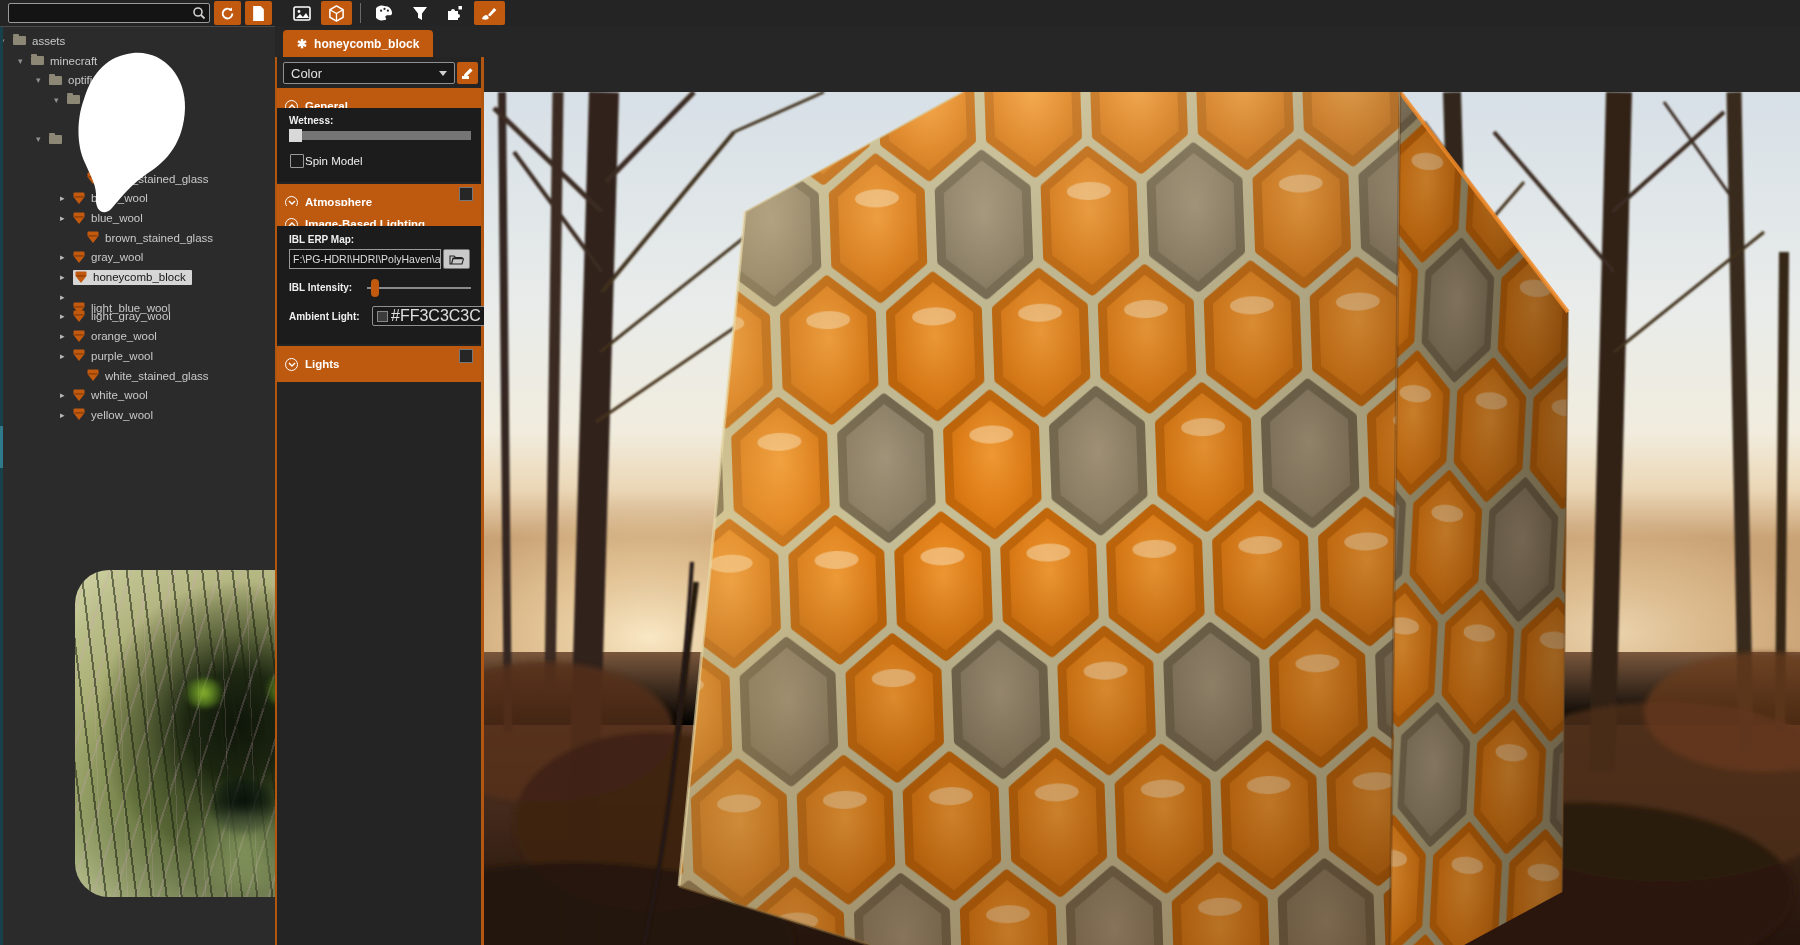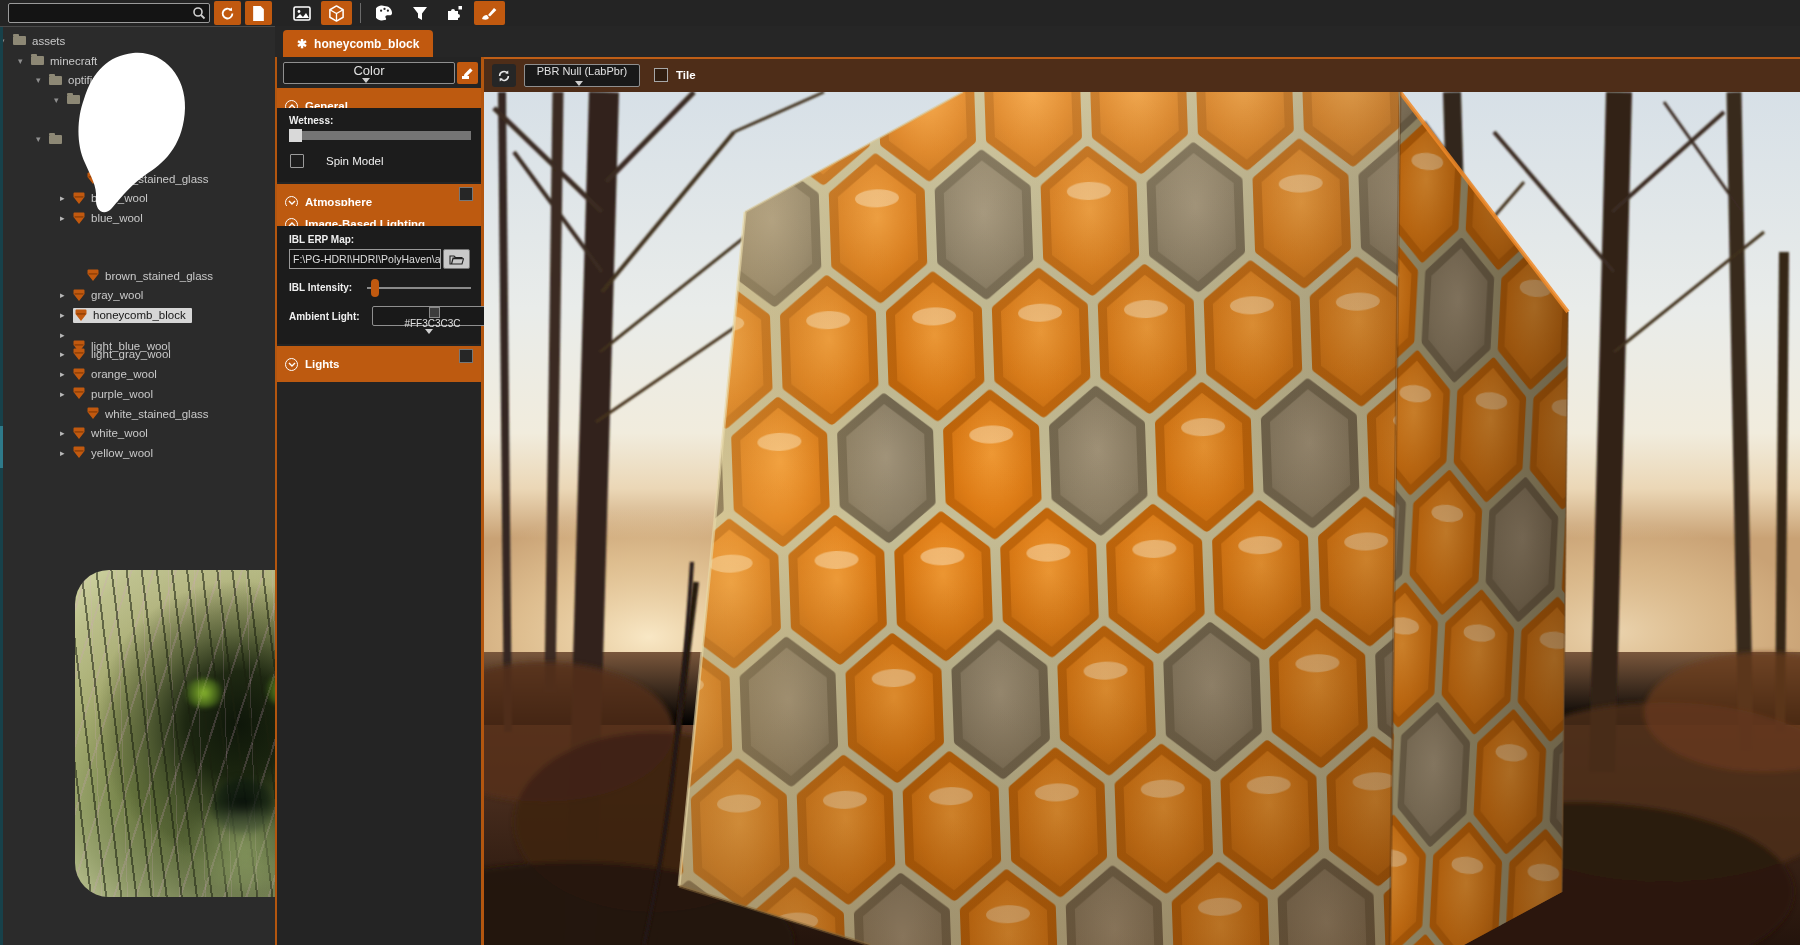--- a/index.html
+++ b/index.html
@@ -66,21 +66,21 @@
             background:radial-gradient(circle, rgba(190,210,140,.5), transparent 70%); filter:blur(6px); }
 
   
   #blob { position:absolute; left:0; top:0; }
 
   
   #proppanel { position:absolute; left:275px; top:57px; width:209px; height:888px;
                background:#242424; border-left:2px solid #B3560F; border-right:3px solid #B3560F; }
   #colorrow { position:absolute; left:0; top:0; width:204px; height:30px; background:#242424; }
   .combo { position:absolute; background:#191919; border:1px solid #8f8f8f; border-radius:2px;
-           color:#e0e0e0; display:flex; align-items:center;flex-direction:column; }
+           color:#e0e0e0; display:flex; align-items:center; }
   .combo .cv { flex:1; padding:0 7px; }
   .dcaret { width:0; height:0; border-left:4px solid transparent; border-right:4px solid transparent;
             border-top:5px solid #cfcfcf; margin-right:7px; flex:none; }
   #editbtn { position:absolute; right:3px; top:5px; width:21px; height:22px; background:#C1590F;
              border-radius:2px; display:flex; align-items:center; justify-content:center; }
   .sechdr { position:absolute; left:0; width:204px; height:36px; background:#BD5A10; color:#fff;
             display:flex; align-items:center; font-size:11.5px; font-weight:bold; }
   .chev { width:13px; height:13px; border:1.4px solid #fff; border-radius:50%; margin:0 7px 0 8px;
           display:flex; align-items:center; justify-content:center; flex:none; }
   .chev svg { display:block; }
@@ -238,21 +238,21 @@
         <div class="trow" style="padding-left: 60px;">
           <span class="caret">▸</span>
           <span style="display: flex; align-items: center;">
             <svg viewBox="0 0 12 13" class="matico">
               <path d="M1.5 0.5 h9 a1 1 0 0 1 1 1 v3.6 L6 12 L0.5 5.1 v-3.6 a1 1 0 0 1 1-1 z" fill="#C1590F"></path>
               <rect x="1.5" y="4.2" width="9" height="1.4" fill="#8F3F07"></rect>
             </svg>
             <span>blue_wool</span>
           </span>
         </div>
-        <div class="trow" style="padding-left: 74px; margin-top: 38px;">
+        <div class="trow" style="padding-left: 74px;">
           <span class="caret"></span>
           <span style="display: flex; align-items: center;">
             <svg viewBox="0 0 12 13" class="matico">
               <path d="M1.5 0.5 h9 a1 1 0 0 1 1 1 v3.6 L6 12 L0.5 5.1 v-3.6 a1 1 0 0 1 1-1 z" fill="#C1590F"></path>
               <rect x="1.5" y="4.2" width="9" height="1.4" fill="#8F3F07"></rect>
             </svg>
             <span>brown_stained_glass</span>
           </span>
         </div>
         <div class="trow" style="padding-left: 60px;">
@@ -378,21 +378,21 @@
             <path d="M1 4 L4 1 L7 4" fill="none" stroke="#fff" stroke-width="1.4"></path>
           </svg>
       </span>
       <span>General</span>
     </div>
     <div class="secbody" style="top:51px; height:74px">
       <div class="plabel" style="position:absolute; left:12px; top:7px">Wetness:</div>
       <div style="position:absolute; left:12px; top:23px; width:182px; height:9px; background:#757575">
         <div id="wetnesshandle" style="position: absolute; top: -2px; width: 13px; height: 13px; background: rgb(217, 217, 217); left: 0%;"></div>
       </div>
-      <div style="position:absolute; left:13px; top:46px; display:flex; align-items:center; gap:22px">
+      <div style="position:absolute; left:13px; top:46px; display:flex; align-items:center; gap:1px">
         <div class="cbox"></div>
         <span style="color:#eee; font-size:11.5px">Spin Model</span>
       </div>
     </div>
 
     <div class="sechdr" style="top:127px">
       <span class="chev">
         <svg width="8" height="5" viewBox="0 0 8 5">
             <path d="M1 1 L4 4 L7 1" fill="none" stroke="#fff" stroke-width="1.4"></path>
           </svg>
@@ -418,54 +418,38 @@
                   border:1px solid #777; border-radius:2px; display:flex; align-items:center; justify-content:center">
         <svg width="15" height="11" viewBox="0 0 15 11">
           <path d="M1 10 V2 h4 l1.5 1.5 H13 V4 H4 L2.5 10 Z M2.5 10 L4 4.8 h10.5 L13 10 Z" fill="none" stroke="#222" stroke-width="1.1"></path>
         </svg>
       </div>
       <div class="plabel" style="position:absolute; left:12px; top:56px">IBL Intensity:</div>
       <div style="position:absolute; left:90px; top:61px; width:104px; height:2px; background:#8a8a8a">
         <div id="iblhandle" style="position: absolute; top: -8px; width: 8px; height: 18px; background: rgb(193, 89, 15); border-radius: 4px; left: 4%;"></div>
       </div>
       <div class="plabel" style="position:absolute; left:12px; top:85px">Ambient Light:</div>
-      <div class="combo" style="left:95px; top:80px; width:121px; height:20px; font-size:10px">
+      <div class="combo" style="left:95px; top:80px; width:121px; height:20px; font-size:16px">
         <span id="ambientswatch" style="width: 11px; height: 11px; border: 1px solid rgb(136, 136, 136); margin-left: 4px; flex: 0 0 auto; background: rgb(60, 60, 60);"></span>
         <span class="cv" style="padding:0 3px">#FF3C3C3C</span>
         <span class="dcaret"></span>
       </div>
     </div>
 
     <div class="sechdr" style="top:289px">
       <span class="chev">
         <svg width="8" height="5" viewBox="0 0 8 5">
             <path d="M1 1 L4 4 L7 1" fill="none" stroke="#fff" stroke-width="1.4"></path>
           </svg>
       </span>
       <span>Lights</span>
       <div class="hdrchk"></div>
     </div>
   </div>
 
-  <div id="vphdr">
-    <div id="vprefresh">
-      <svg width="14" height="14" viewBox="0 0 16 16">
-        <path d="M3 8 a5 5 0 0 1 9-3" fill="none" stroke="#e8e8e8" stroke-width="1.8"></path>
-        <path d="M12.8 1.6 L13 5.4 L9.3 4.8 Z" fill="#e8e8e8"></path>
-        <path d="M13 8 a5 5 0 0 1-9 3" fill="none" stroke="#e8e8e8" stroke-width="1.8"></path>
-        <path d="M3.2 14.4 L3 10.6 L6.7 11.2 Z" fill="#e8e8e8"></path>
-      </svg>
-    </div>
-    <div class="combo" id="vpcombo">
-      <span class="cv">PBR Null (LabPbr)</span>
-      <span class="dcaret"></span>
-    </div>
-    <div id="tilechk"></div>
-    <div id="tilelabel">Tile</div>
-  </div>
 
   <div id="scene">
     <svg width="1316" height="853" viewBox="0 0 1316 853">
       <defs>
         <linearGradient id="sky" x1="0" y1="0" x2="0" y2="1">
           <stop offset="0" stop-color="#D7E0E7"></stop>
           <stop offset=".35" stop-color="#E9ECEA"></stop>
           <stop offset=".55" stop-color="#F1ECDD"></stop>
           <stop offset=".64" stop-color="#EBD7B6"></stop>
           <stop offset=".72" stop-color="#C9A275"></stop>

